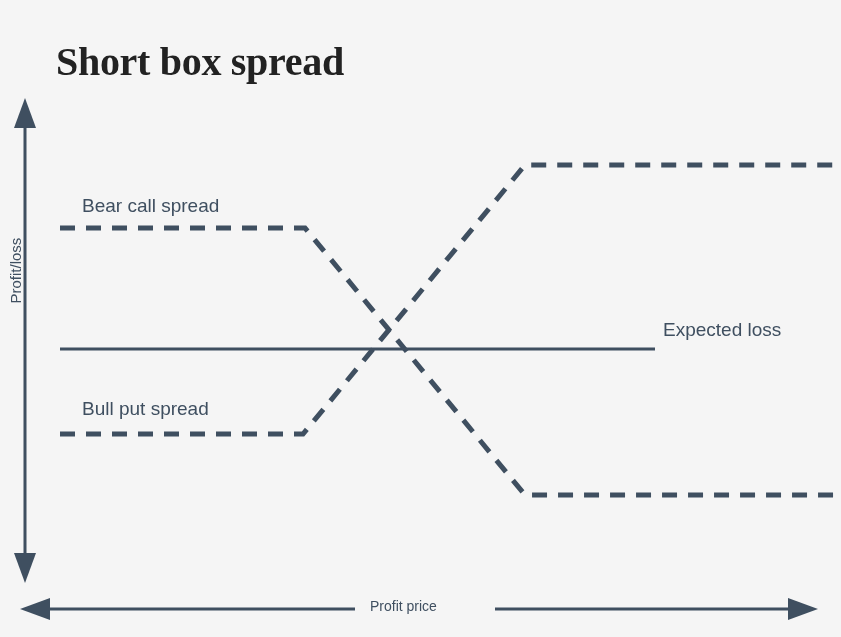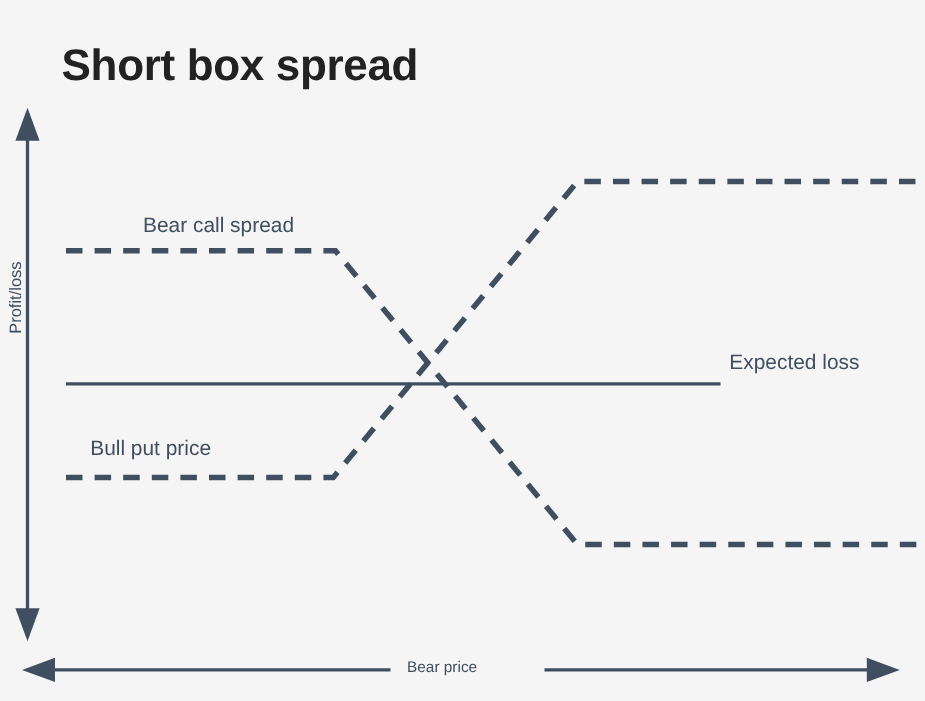--- a/index.html
+++ b/index.html
@@ -22,20 +22,21 @@
   }
   .chart-title {
     position: absolute;
     left: 56px;
     top: 38px;
     font-size: 40px;
     font-weight: bold;
     color: #222222;
     letter-spacing: -0.3px;
     white-space: nowrap;
+    font-family: Liberation Serif, serif;
   }
   svg.chart-canvas {
     position: absolute;
     left: 0;
     top: 0;
     width: 841px;
     height: 637px;
     display: block;
   }
   .axis-label-y {
@@ -57,21 +58,21 @@
     font-size: 14px;
     color: #3f4f60;
     white-space: nowrap;
   }
   .series-label {
     position: absolute;
     font-size: 19px;
     color: #3f4f60;
     white-space: nowrap;
   }
-  .label-bear { left: 82px; top: 195px; margin-left: 48px; }
+  .label-bear { left: 82px; top: 195px; }
   .label-bull { left: 82px; top: 398px; }
   .label-expected { left: 663px; top: 319px; }
 </style>
 </head>
 <body>
 
 <div id="chart-root">
 
   <div class="chart-title">Short box spread</div>
 
@@ -92,21 +93,21 @@
 
     <polyline points="60,228 305,228 525,495 841,495" fill="none" stroke="#3f4f60" stroke-width="5" stroke-dasharray="15 11" stroke-linecap="butt"></polyline>
 
     <polyline points="60,434 303,434 525,165 841,165" fill="none" stroke="#3f4f60" stroke-width="5" stroke-dasharray="15 11" stroke-linecap="butt"></polyline>
 
     <line x1="60" y1="349" x2="655" y2="349" stroke="#3f4f60" stroke-width="3"></line>
   </svg>
 
   <div class="axis-label-y">Profit/loss</div>
 
-  <div class="axis-label-x">Bear price</div>
+  <div class="axis-label-x">Profit price</div>
 
   <div class="series-label label-bear">Bear call spread</div>
 
-  <div class="series-label label-bull">Bull put price</div>
+  <div class="series-label label-bull">Bull put spread</div>
 
   <div class="series-label label-expected">Expected loss</div>
 
 </div>
 
 </body></html>

